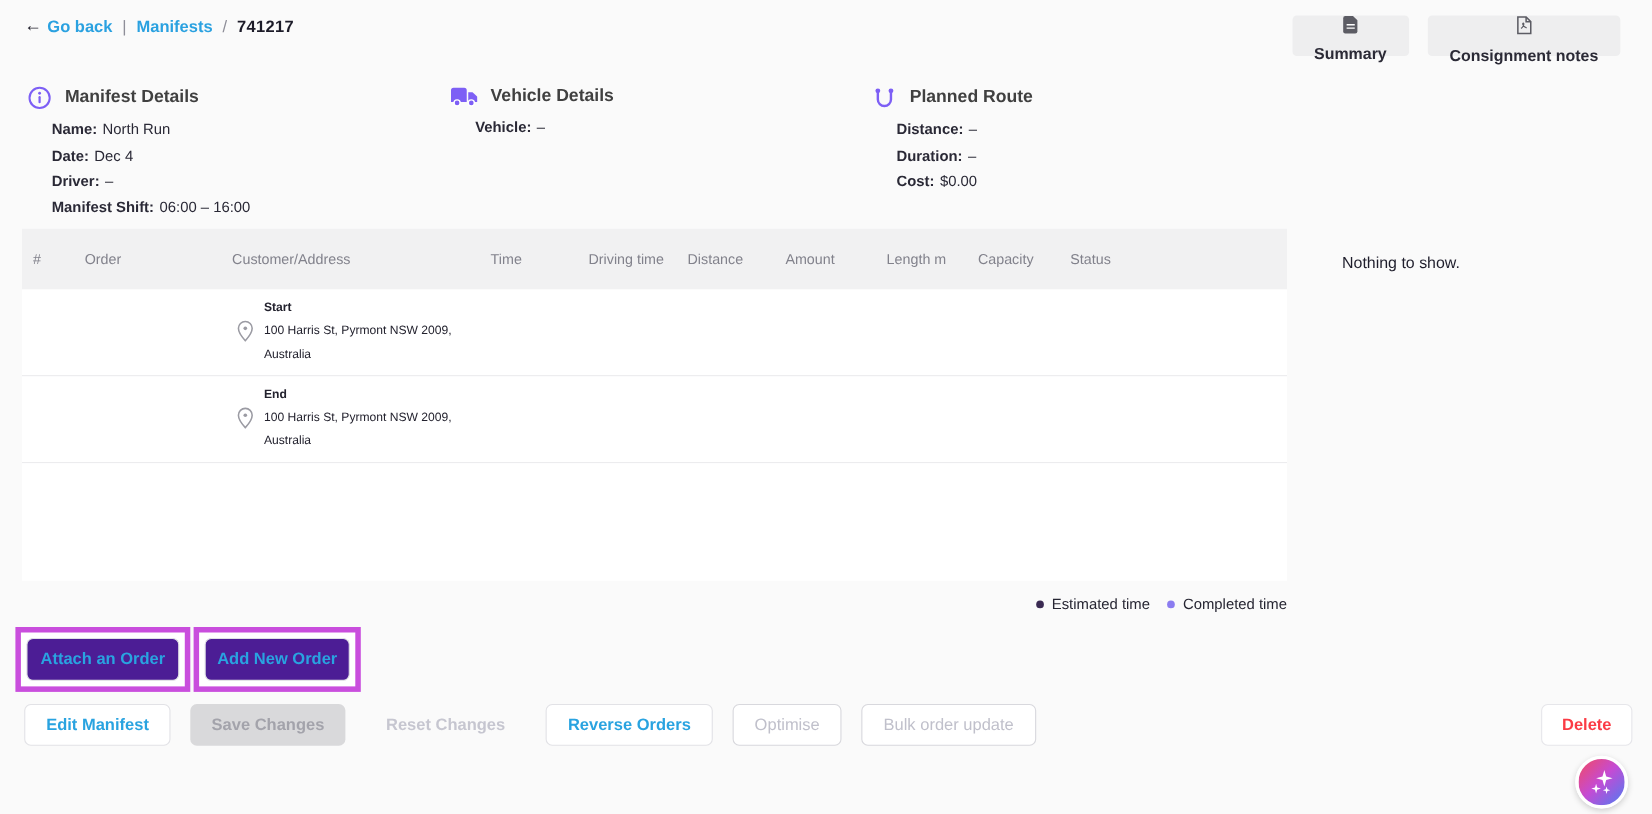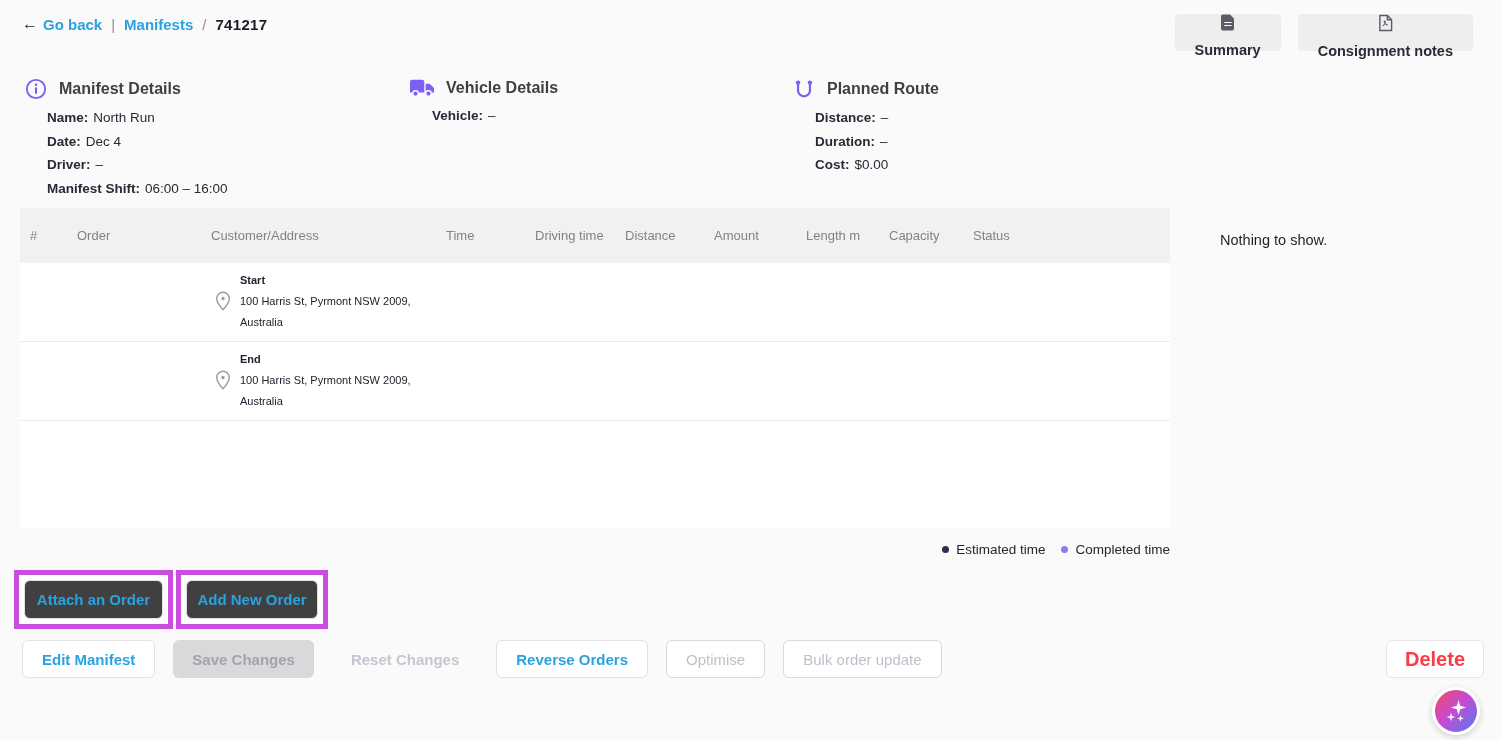--- a/index.html
+++ b/index.html
@@ -82,41 +82,41 @@
 
   
   .annotation-box {
     position:absolute; top:570px; height:59px;
     border:5px solid #c94edd; background:#ffffff; padding:5px;
   }
   .annotation-box.b1 { left:14px; width:159px; }
   .annotation-box.b2 { left:176px; width:152px; }
   .order-btn {
     width:100%; height:100%;
-    background:#404040; border:1px solid #e2e2e6; border-radius:6px;
+    background:#4c1d95; border:1px solid #e2e2e6; border-radius:6px;
     font-family:inherit; font-size:15px; font-weight:700; color:#29a3e0;
     cursor:pointer;
   }
 
   
   .footer-actions { position:absolute; top:640px; left:22px; display:flex; gap:18px; align-items:center; }
   .fbtn {
     height:38px; padding:0 19px; border-radius:6px;
     font-family:inherit; font-size:15px; font-weight:700;
     background:#fff; border:1px solid #e2e2e6; cursor:pointer;
   }
   .fbtn.blue { color:#29a3e0; }
   .fbtn.disabled-filled { background:#d9d9db; border:none; color:#a3a3ab; cursor:default; font-weight:600;}
   .fbtn.disabled-text { background:transparent; border:none; color:#c6c6d0; cursor:default; font-weight:600;}
   .fbtn.disabled-outline { color:#c0c0cb; border:1px solid #d8d8dd; cursor:default; font-weight:400;}
   .delete-btn {
     position:absolute; top:640px; right:18px;
     height:38px; padding:0 18px; border-radius:6px;
     background:#fff; border:1px solid #e6e6ea;
-    font-family:inherit; font-size:20px; font-weight:700; color:#fb3b45; cursor:pointer;
+    font-family:inherit; font-size:15px; font-weight:700; color:#fb3b45; cursor:pointer;
   }
 
   
   .ai-fab {
     position:absolute; top:687px; right:22px;
     width:48px; height:48px; border-radius:50%;
     border:3px solid #ffffff;
     background:linear-gradient(135deg,#ee4a6e 5%,#c44bd4 48%,#4d7df2 100%);
     display:flex; align-items:center; justify-content:center;
     box-shadow:0 2px 6px rgba(0,0,0,.18); cursor:pointer;

